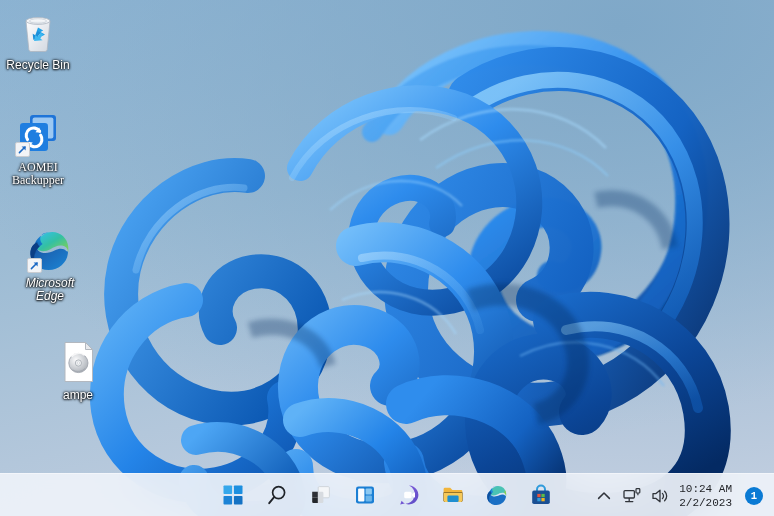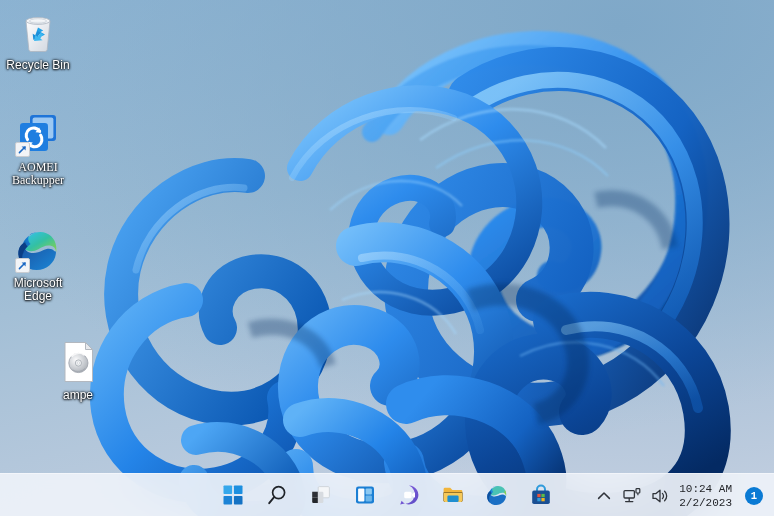--- a/index.html
+++ b/index.html
@@ -291,21 +291,21 @@
       <span class="shortcut-arrow">
         <svg width="11" height="11" viewBox="0 0 11 11">
           <path d="M2.4 8.6 L8 3" stroke="#1b69c4" stroke-width="1.5" fill="none" stroke-linecap="round"></path>
           <path d="M4.6 2.6 L8.6 2.6 L8.6 6.6 Z" fill="#1b69c4"></path>
         </svg>
       </span>
     </div>
     <div class="icon-label">AOMEI Backupper</div>
   </div>
 
-  <div class="icon-cell" style="left:0px; top:226px;">
+  <div class="icon-cell" style="left:12px; top:226px;font-style:italic;">
     <div class="icon-art">
       <svg width="48" height="48" viewBox="0 0 48 48">
         <defs>
           <linearGradient id="edgeBlue" x1="0" y1="1" x2="1" y2="0">
             <stop offset="0%" stop-color="#0f4c9c"></stop>
             <stop offset="55%" stop-color="#1782d4"></stop>
             <stop offset="100%" stop-color="#27a8e0"></stop>
           </linearGradient>
           <linearGradient id="edgeTeal" x1="0" y1="0" x2="1" y2="1">
             <stop offset="0%" stop-color="#35c1f1"></stop>

